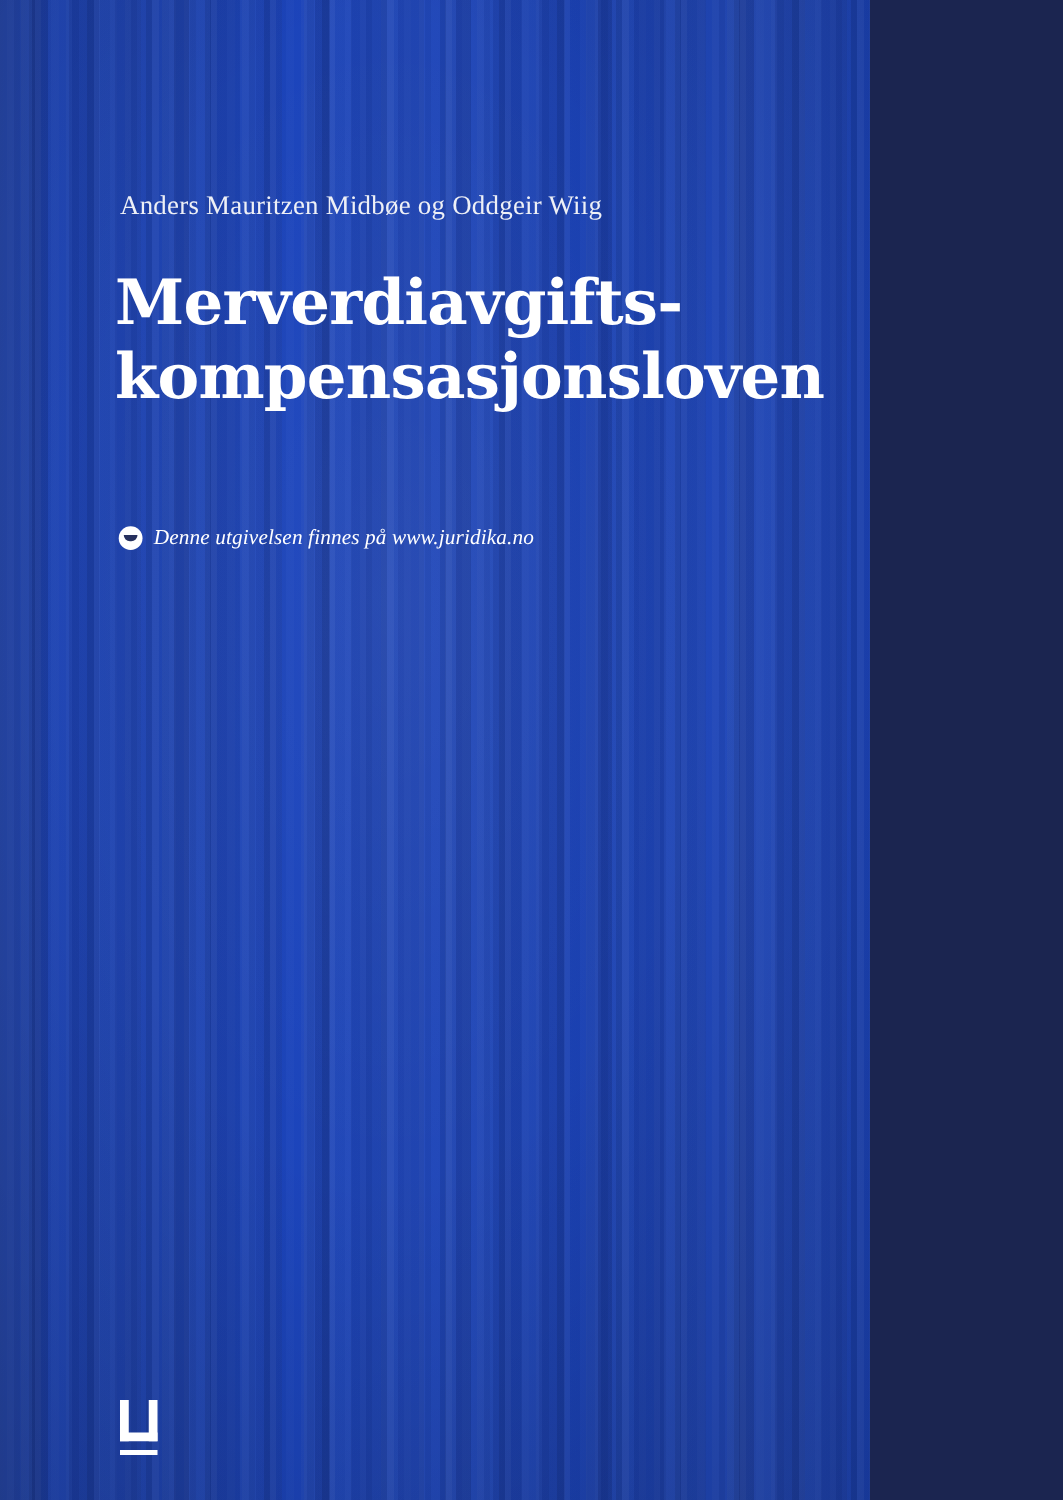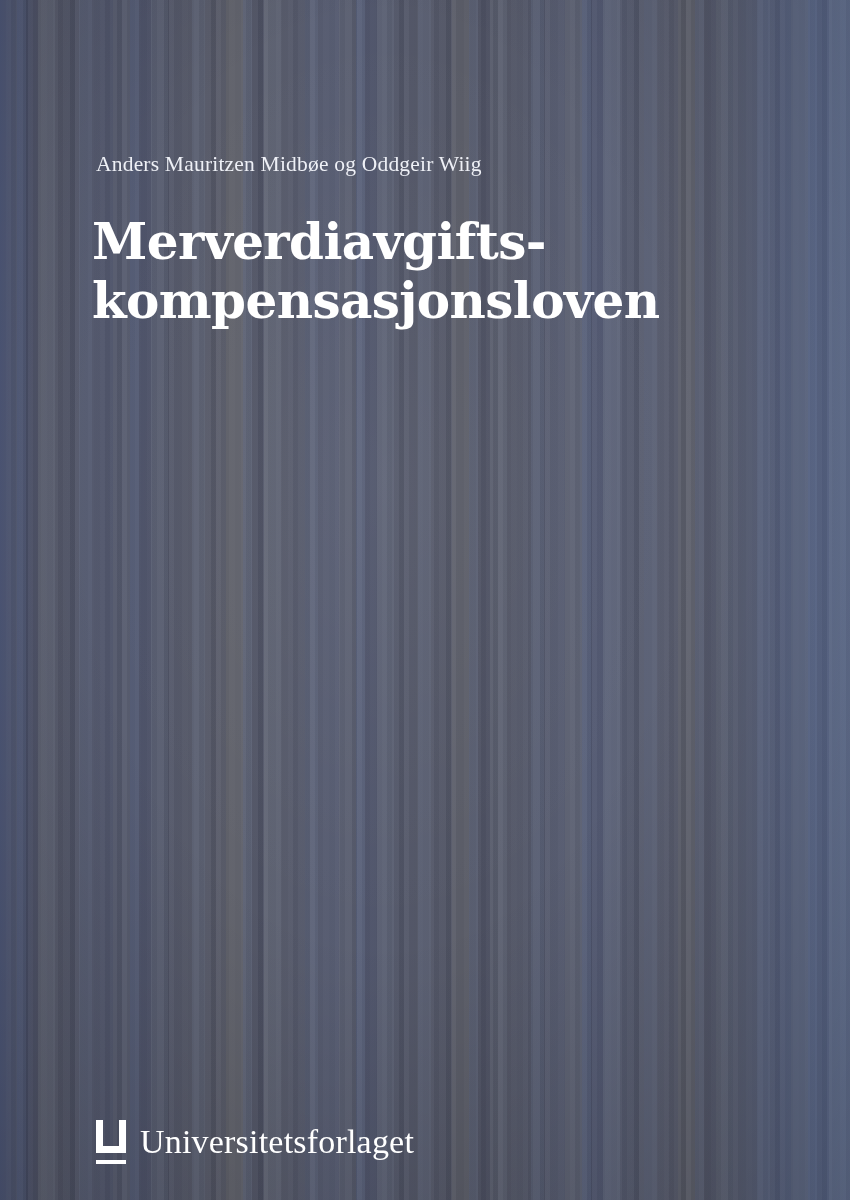--- a/index.html
+++ b/index.html
@@ -9,23 +9,23 @@
   }
   body {
     width: 850px;
     height: 1200px;
     overflow: hidden;
     font-family: "Liberation Serif", serif;
   }
 
   .cover {
     position: relative;
-    width: 850px;
+    width: 696px;
     height: 1200px;
-    background: #737373;
+    background: #1d4ed8;
     overflow: hidden;
   }
 
   
   .stripes {
     position: absolute;
     inset: 0;
     background:
       repeating-linear-gradient(
         90deg,
@@ -227,25 +227,28 @@
   <div class="content">
 
     <div class="authors">Anders Mauritzen Midbøe og Oddgeir Wiig</div>
 
     <div class="title">
       <span class="line">Merverdiavgifts-</span>
       <span class="line">kompensasjonsloven</span>
     </div>
 
 
+    <div class="availability">
+      <span class="avail-icon"></span>
+      <span class="avail-text">Denne utgivelsen finnes på www.juridika.no</span>
+    </div>
 
     <div class="publisher">
       <span class="pub-logo">
         <span class="bar l"></span>
         <span class="bar r"></span>
         <span class="foot"></span>
         <span class="base"></span>
       </span>
-      <span class="pub-name">Universitetsforlaget</span>
     </div>
 
   </div>
 </div>
 
 </body></html>

